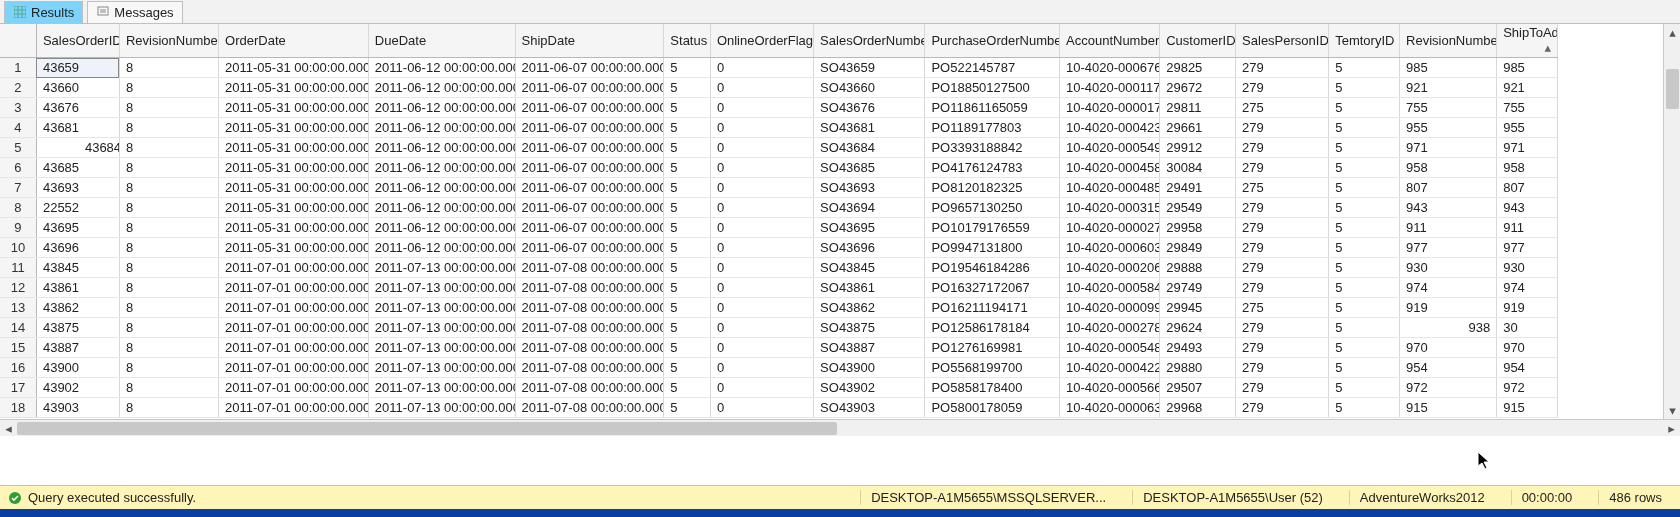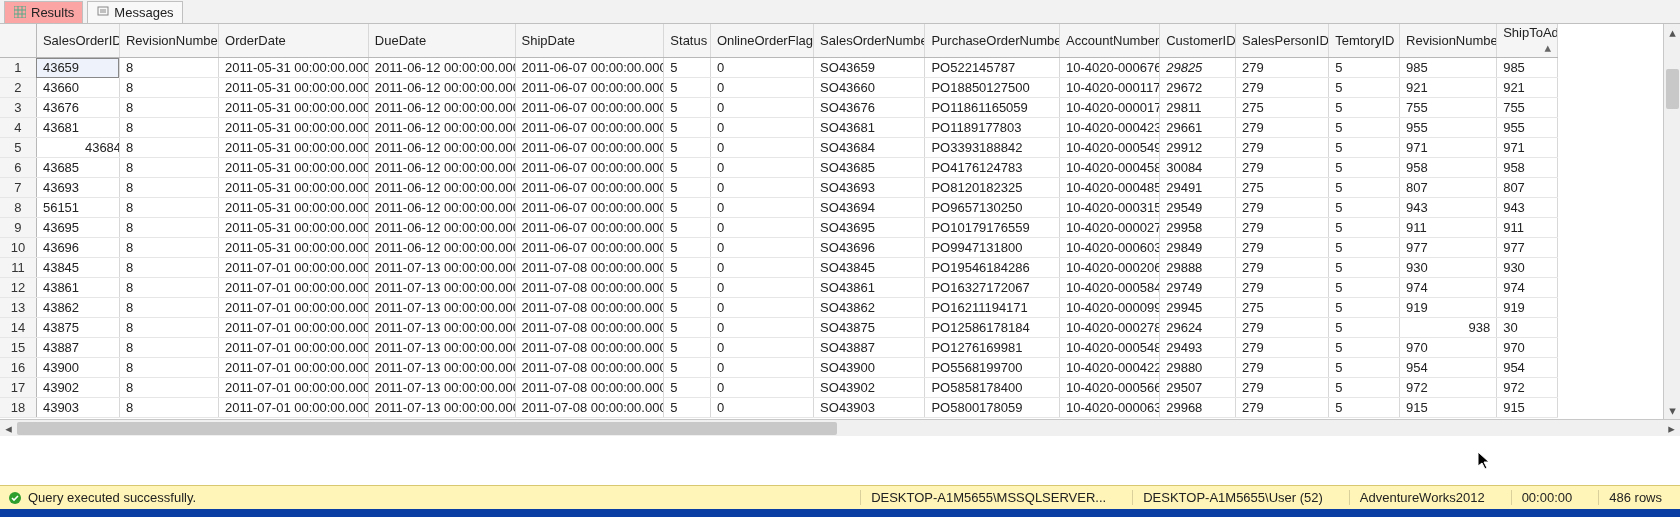--- a/index.html
+++ b/index.html
@@ -23,21 +23,21 @@
     gap: 4px;
   }
   .tab {
     display: flex;
     align-items: center;
     gap: 4px;
     padding: 2px 8px;
     height: 22px;
     border: 1px solid #c0c0c0;
     border-bottom: none;
-    background: #fca5a5;
+    background: #7dd3fc;
     cursor: pointer;
   }
   .tab.inactive { background: #f8f8f8; }
   .tab .icon { width: 14px; height: 14px; display:flex; align-items:center; justify-content:center; }
   .grid-wrap {
     position: relative;
     height: 395px;
     overflow: hidden;
   }
   table {
@@ -198,21 +198,21 @@
           <td class="cell-sel" style="width: 82px;">43659</td>
           <td style="width: 98px;">8</td>
           <td style="width: 148px;">2011-05-31 00:00:00.000</td>
           <td style="width: 145px;">2011-06-12 00:00:00.000</td>
           <td style="width: 147px;">2011-06-07 00:00:00.000</td>
           <td style="width: 46px;">5</td>
           <td style="width: 102px;">0</td>
           <td style="width: 110px;">SO43659</td>
           <td style="width: 133px;">PO522145787</td>
           <td style="width: 99px;">10-4020-000676</td>
-          <td style="width: 75px; font-style: italic;">29825</td>
+          <td style="width: 75px;">29825</td>
           <td style="width: 92px;">279</td>
           <td style="width: 70px;">5</td>
           <td style="width: 96px;">985</td>
           <td style="width: 60px;">985</td>
         </tr>
         <tr>
           <td class="rownum">2</td>
           <td style="width: 82px;">43660</td>
           <td style="width: 98px;">8</td>
           <td style="width: 148px;">2011-05-31 00:00:00.000</td>
@@ -314,21 +314,21 @@
           <td style="width: 133px;">PO8120182325</td>
           <td style="width: 99px;">10-4020-000485</td>
           <td style="width: 75px;">29491</td>
           <td style="width: 92px;">275</td>
           <td style="width: 70px;">5</td>
           <td style="width: 96px;">807</td>
           <td style="width: 60px;">807</td>
         </tr>
         <tr>
           <td class="rownum">8</td>
-          <td style="width: 82px;">56151</td>
+          <td style="width: 82px;">22552</td>
           <td style="width: 98px;">8</td>
           <td style="width: 148px;">2011-05-31 00:00:00.000</td>
           <td style="width: 145px;">2011-06-12 00:00:00.000</td>
           <td style="width: 147px;">2011-06-07 00:00:00.000</td>
           <td style="width: 46px;">5</td>
           <td style="width: 102px;">0</td>
           <td style="width: 110px;">SO43694</td>
           <td style="width: 133px;">PO9657130250</td>
           <td style="width: 99px;">10-4020-000315</td>
           <td style="width: 75px;">29549</td>

